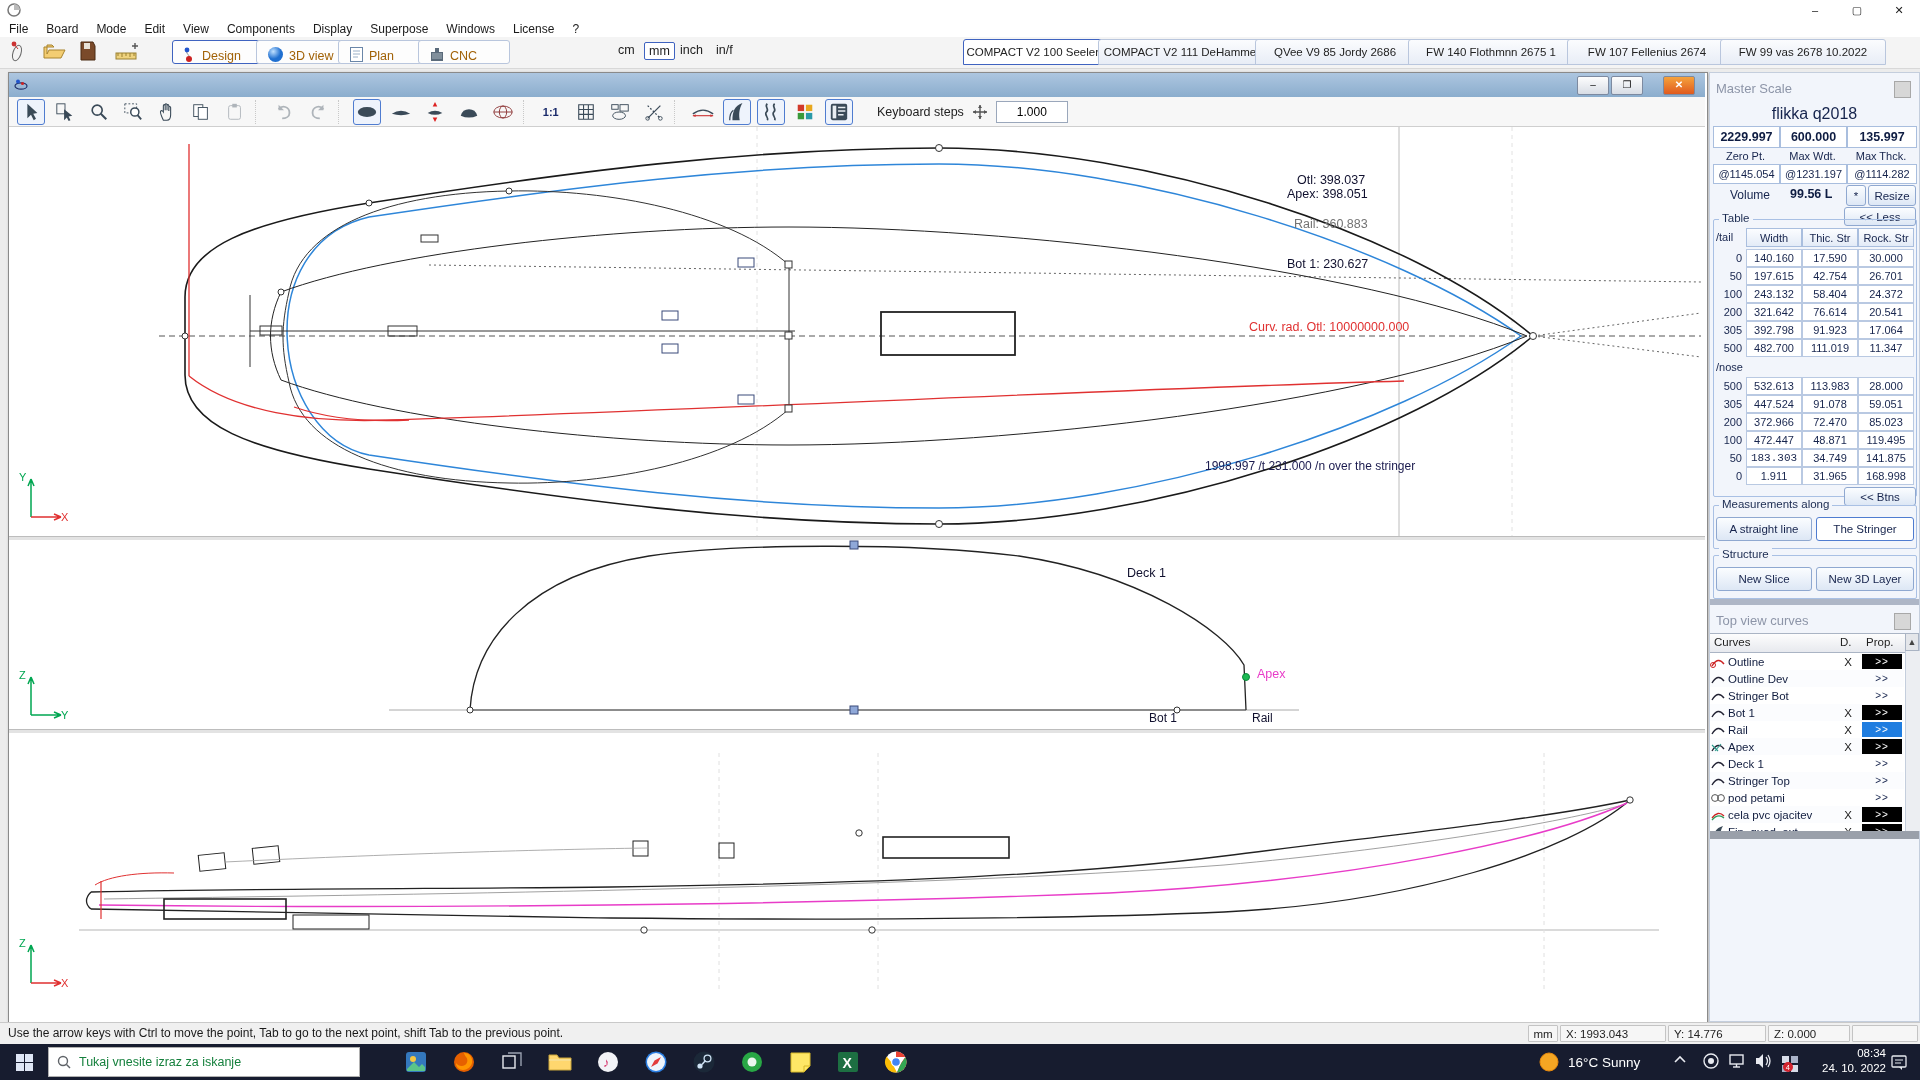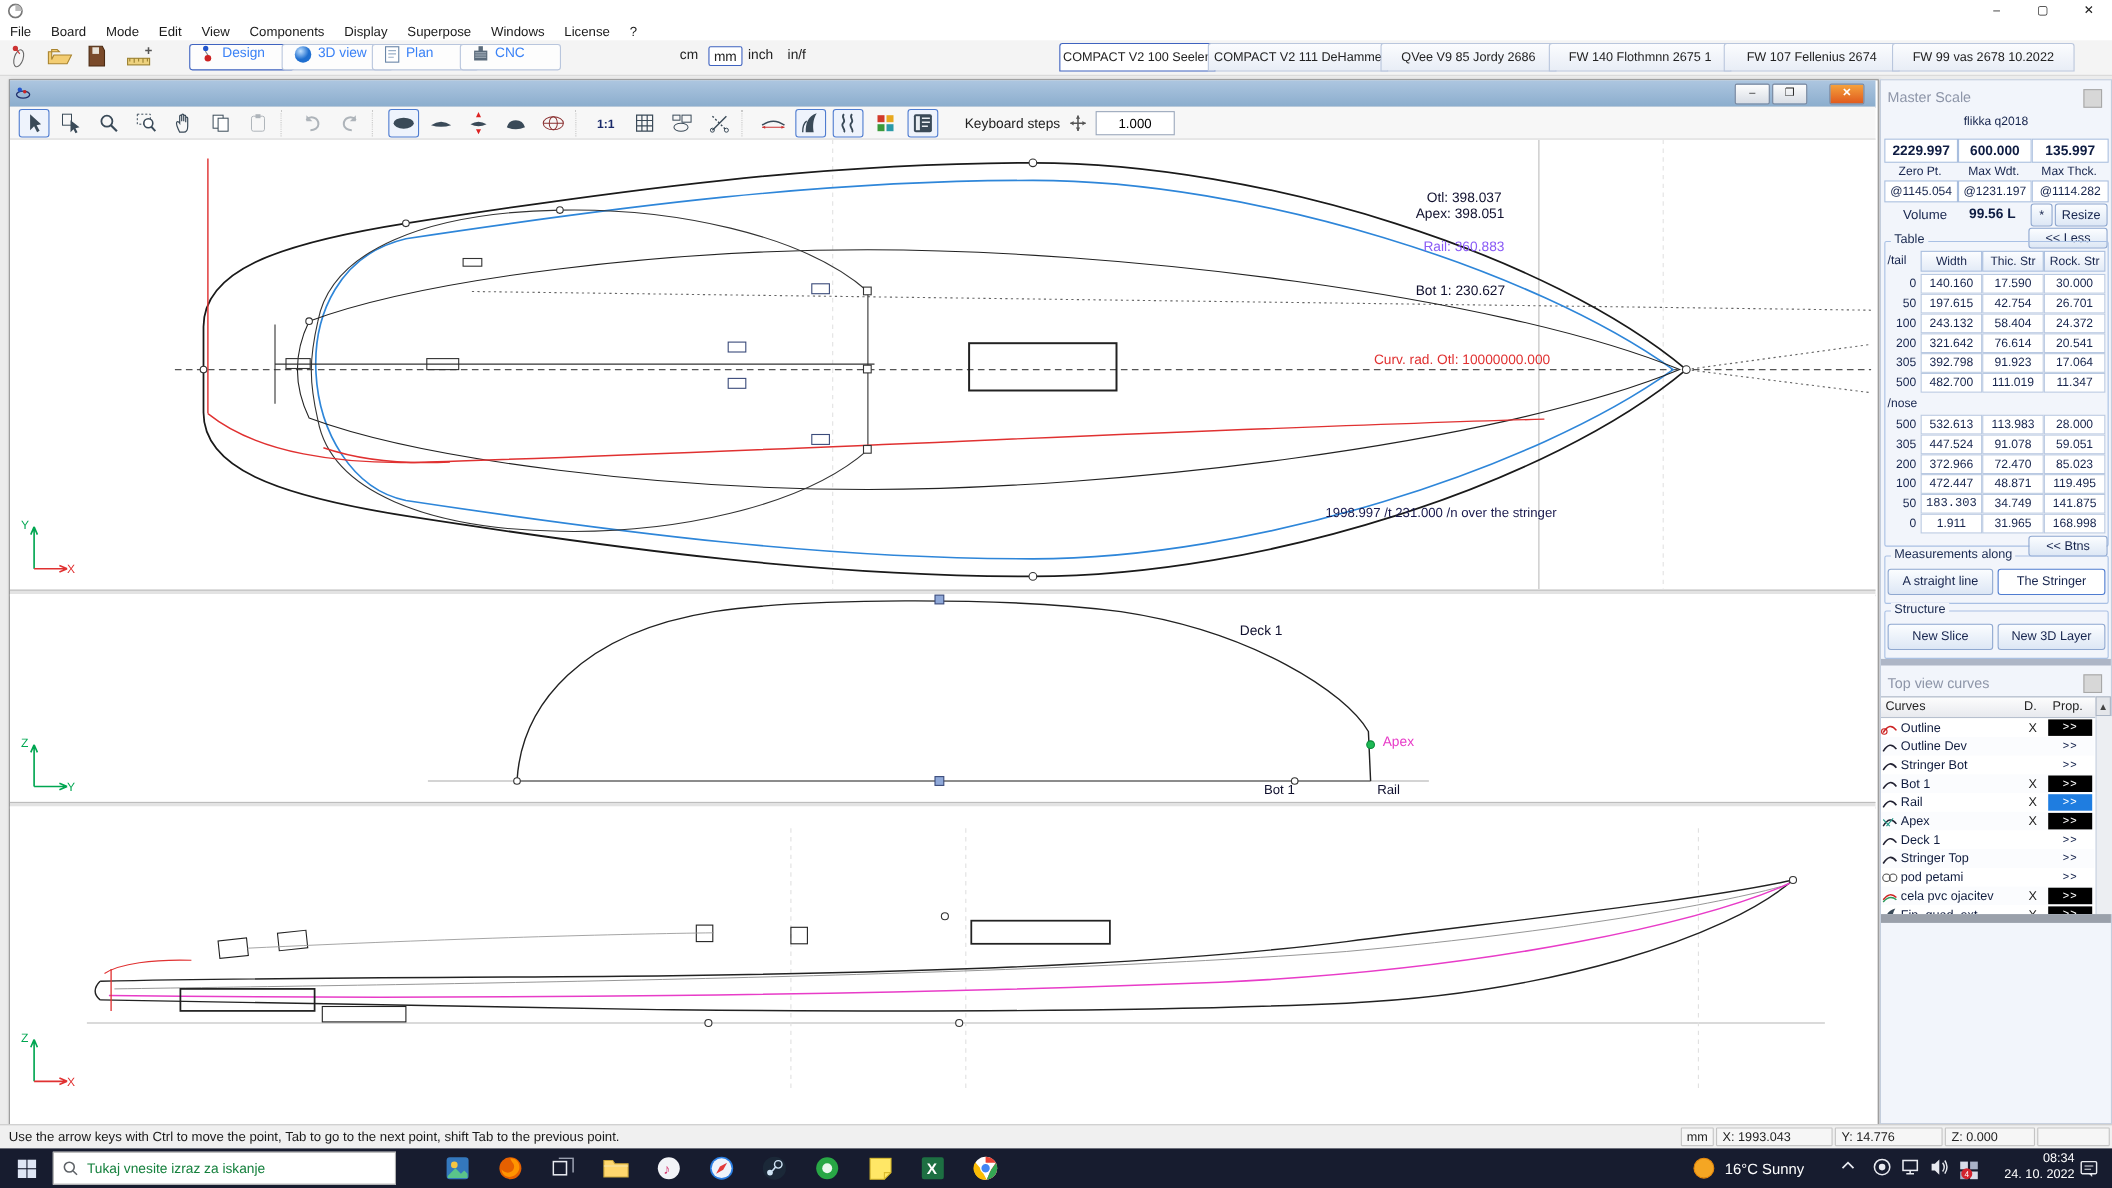--- a/index.html
+++ b/index.html
@@ -7,21 +7,21 @@
   .abs{position:absolute;}
   
   #titlebar{left:0;top:0;width:1920px;height:20px;background:#ffffff;border-bottom:1px solid #e3e3e3;font-size:12px;color:#111;}
   #titlebar .t{position:absolute;left:26px;top:3px;white-space:nowrap;}
   .winbtn{position:absolute;top:0;width:42px;height:20px;text-align:center;line-height:20px;font-size:11px;color:#222;}
   #menubar{left:0;top:20px;width:1920px;height:17px;background:#fff;border-bottom:1px solid #e8e8e8;display:flex;align-items:center;gap:0;font-size:12px;color:#1a1a1a;}
   #menubar span{padding:0 9px;cursor:default;}
   #maintoolbar{left:0;top:37px;width:1920px;height:31px;background:#f4f4f4;border-bottom:1px solid #d8d8d8;}
   .fileicon{position:absolute;top:3px;width:26px;height:24px;}
   .viewbtn{position:absolute;top:3px;height:22px;border:1px solid #b9c6dd;border-radius:3px;background:#fdfdfd;
-    font-size:12.5px;color:#3b82f6;display:flex;align-items:flex-start;gap:5px;padding:0 10px;}
+    font-size:12.5px;color:#a16207;display:flex;align-items:flex-end;gap:5px;padding:0 10px;}
   .viewbtn.active{border:1px solid #3f63c0;}
   .unit{position:absolute;top:5px;font-size:12.5px;color:#222;padding:1px 4px;}
   .unit.selected{border:1px solid #3f63c0;border-radius:2px;background:#fff;}
   .boardtab{position:absolute;top:2px;height:24px;border:1px solid #b9c6dd;border-radius:3px 3px 0 0;background:linear-gradient(#fbfcfe,#e8edf6);
     font-size:11.5px;color:#222;display:flex;align-items:center;justify-content:center;padding:0 6px;white-space:nowrap;}
   .boardtab.active{background:#fff;border:1px solid #3f63c0;}
   
   #docwin{left:8px;top:72px;width:1698px;height:950px;background:#fff;border:1px solid #8a8a8a;box-shadow:1px 1px 3px rgba(0,0,0,.25);}
   #doctitle{left:0;top:0;width:1696px;height:24px;background:linear-gradient(#adc6e0,#8badcd);border-bottom:1px solid #7c93ad;
     font-size:12px;color:#10131c;display:flex;align-items:center;}
@@ -32,21 +32,21 @@
   #doctoolbar{left:0;top:24px;width:1696px;height:30px;background:#f7f7f7;border-bottom:1px solid #cfcfcf;display:flex;align-items:center;padding-left:8px;box-sizing:border-box;}
   .toolicon{width:26px;height:24px;margin-right:6px;border:1px solid transparent;border-radius:3px;display:flex;align-items:center;justify-content:center;}
   .toolicon.active{border:1px solid #4f7cd0;background:#eef3fc;}
   .toolicon.disabled{opacity:.38;}
   .toolsep{width:10px;height:24px;margin-right:4px;border-left:1px dotted #c9c9c9;}
   #kbsteps{display:flex;align-items:center;gap:8px;margin-left:18px;font-size:12.5px;color:#222;}
   #kbsteps input{width:66px;height:18px;border:1px solid #9aa7bb;text-align:center;font-size:12px;font-family:"Liberation Sans",sans-serif;}
   .pane{position:absolute;left:0;background:#fff;overflow:hidden;}
   .panesep{position:absolute;left:0;width:1696px;height:4px;background:#e3e3e3;border-top:1px solid #bdbdbd;border-bottom:1px solid #bdbdbd;}
   .anno{position:absolute;font-size:12.5px;color:#10102e;white-space:nowrap;}
-  .anno.blue{color:#8b5cf6;}
+  .anno.blue{color:#737373;}
   .anno.red{color:#e03131;}
   .anno.mag{color:#e83cc8;}
   .anno.small{font-size:12px;}
   
   #rightpanel{left:1709px;top:72px;width:211px;height:950px;background:#f2f5fb;border:1px solid #c4cedd;box-sizing:border-box;font-size:11.5px;color:#16244d;}
   .paneltitle{position:absolute;font-size:13px;color:#8d95a8;}
   .pbtn{position:absolute;background:linear-gradient(#fbfdff,#dde7f5);border:1px solid #8fa8d0;border-radius:3px;color:#16244d;
     display:flex;align-items:center;justify-content:center;font-size:11.5px;}
   .pbtn.strong{border:1.5px solid #4f7cd0;background:#fff;}
   .vbox{position:absolute;background:#fff;border:1px solid #a9bede;display:flex;align-items:center;justify-content:center;}
@@ -455,21 +455,21 @@
       <path d="M14,50 L44,50 M44,50 L37,47 M44,50 L37,53" stroke="#e03131" stroke-width="1.5" fill="none"></path>
       <text x="2" y="14" font-size="11" fill="#00a651">Z</text>
       <text x="44" y="54" font-size="11" fill="#e03131">X</text>
     </svg>
   </div>
 </div>
 
 <div class="abs" id="rightpanel">
   <span class="paneltitle" style="left:6px;top:8px">Master Scale</span>
   <span class="minibtn" style="left:184px;top:8px"></span>
-  <div class="abs" style="left:0;top:32px;width:209px;text-align:center;font-size:11px;color:#16244d">flikka q2018</div>
+  <div class="abs" style="left:0;top:32px;width:209px;text-align:center;font-size:16px;color:#16244d">flikka q2018</div>
 
   <div id="dims">
       <div class="vbox bold" style="left: 3px; top: 53px; width: 65px; height: 20px;">2229.997</div>
       <div class="abs" style="left: 3px; top: 77px; width: 65px; text-align: center; font-size: 11px;">Zero Pt.</div>
       <div class="vbox" style="left: 3px; top: 91px; width: 65px; height: 18px; font-size: 11px;">@1145.054</div>
       <div class="vbox bold" style="left: 70px; top: 53px; width: 65px; height: 20px;">600.000</div>
       <div class="abs" style="left: 70px; top: 77px; width: 65px; text-align: center; font-size: 11px;">Max Wdt.</div>
       <div class="vbox" style="left: 70px; top: 91px; width: 65px; height: 18px; font-size: 11px;">@1231.197</div>
       <div class="vbox bold" style="left: 137px; top: 53px; width: 68px; height: 20px;">135.997</div>
       <div class="abs" style="left: 137px; top: 77px; width: 68px; text-align: center; font-size: 11px;">Max Thck.</div>

